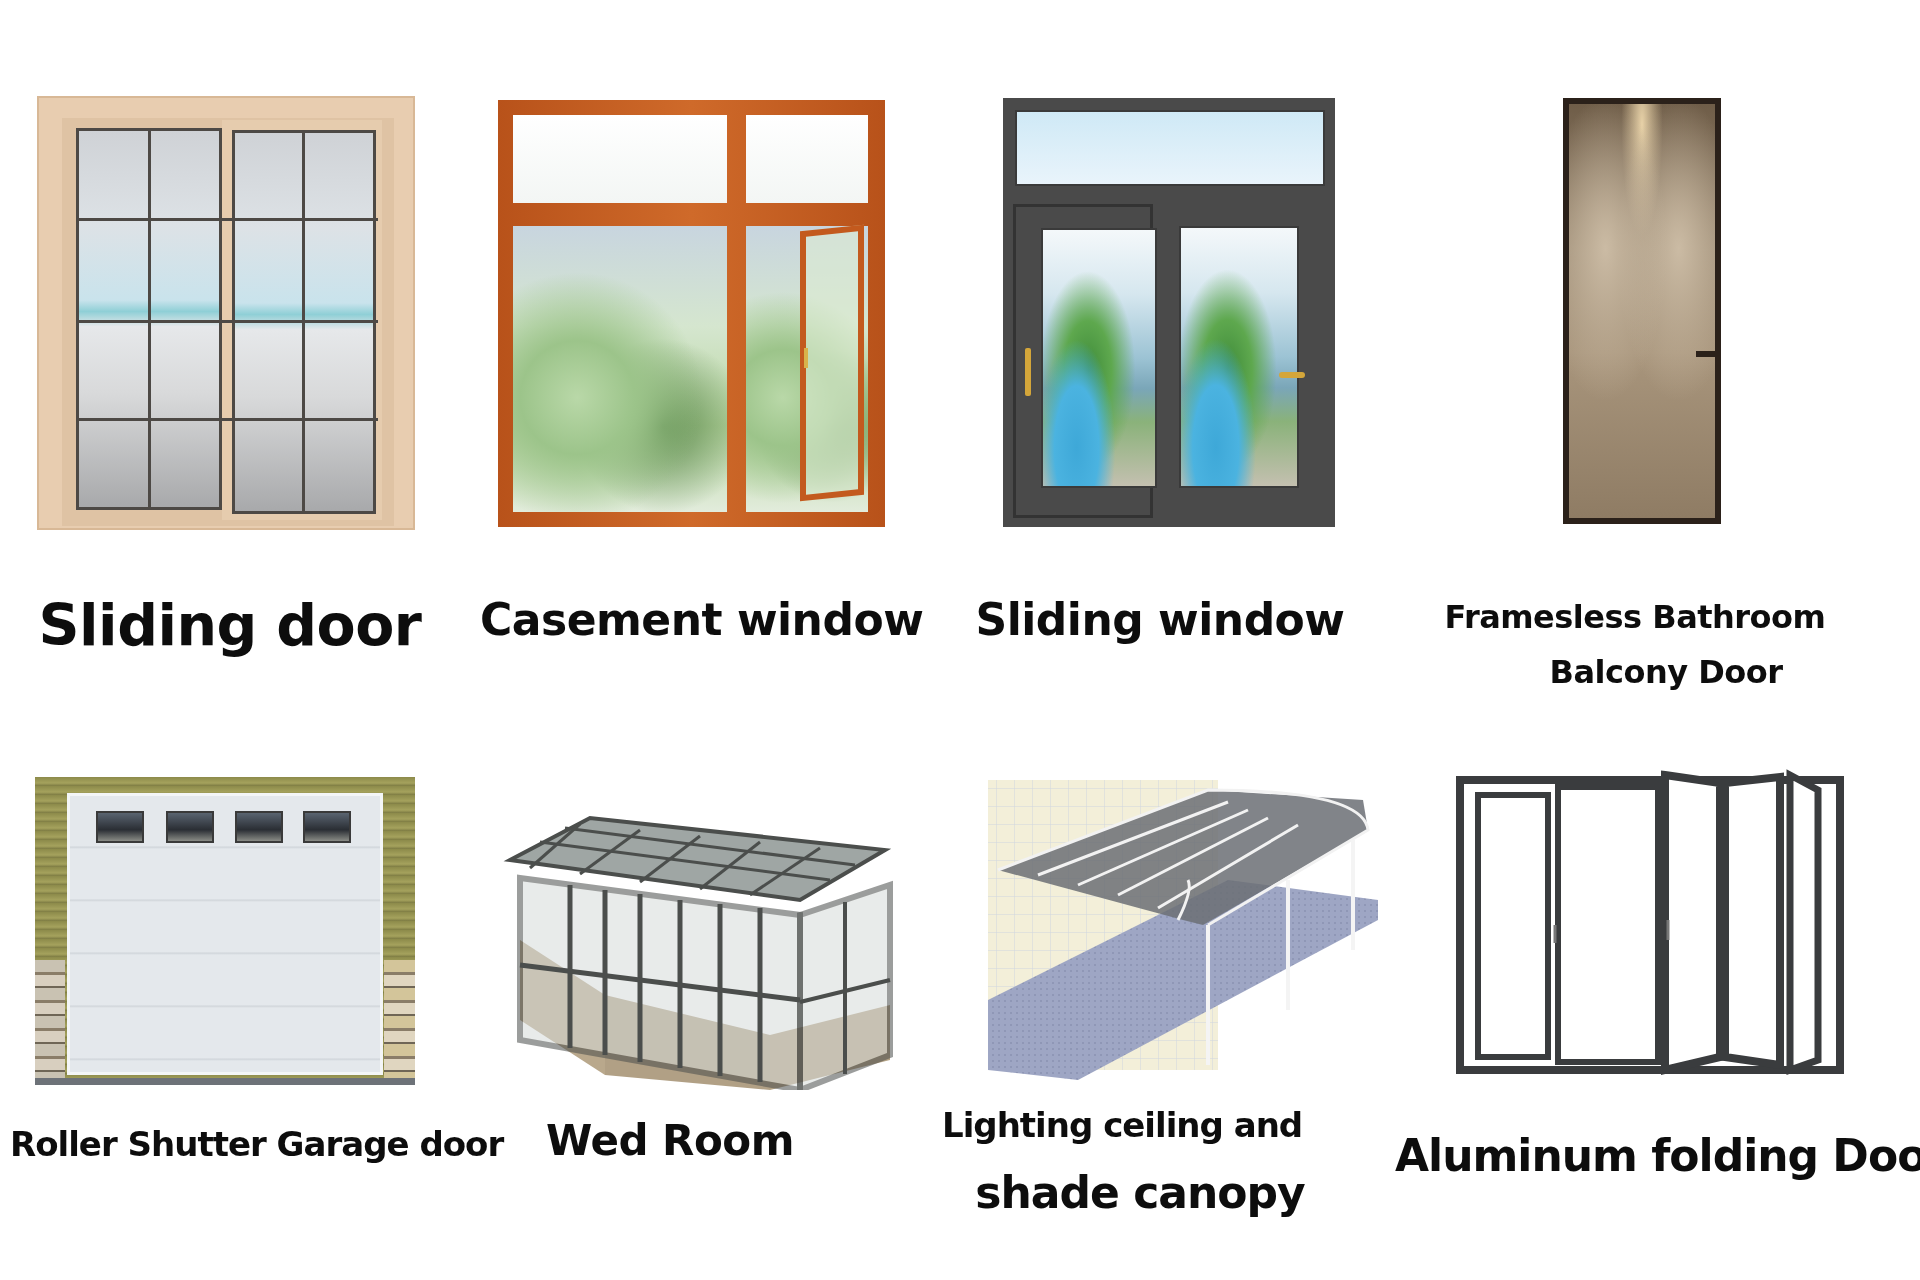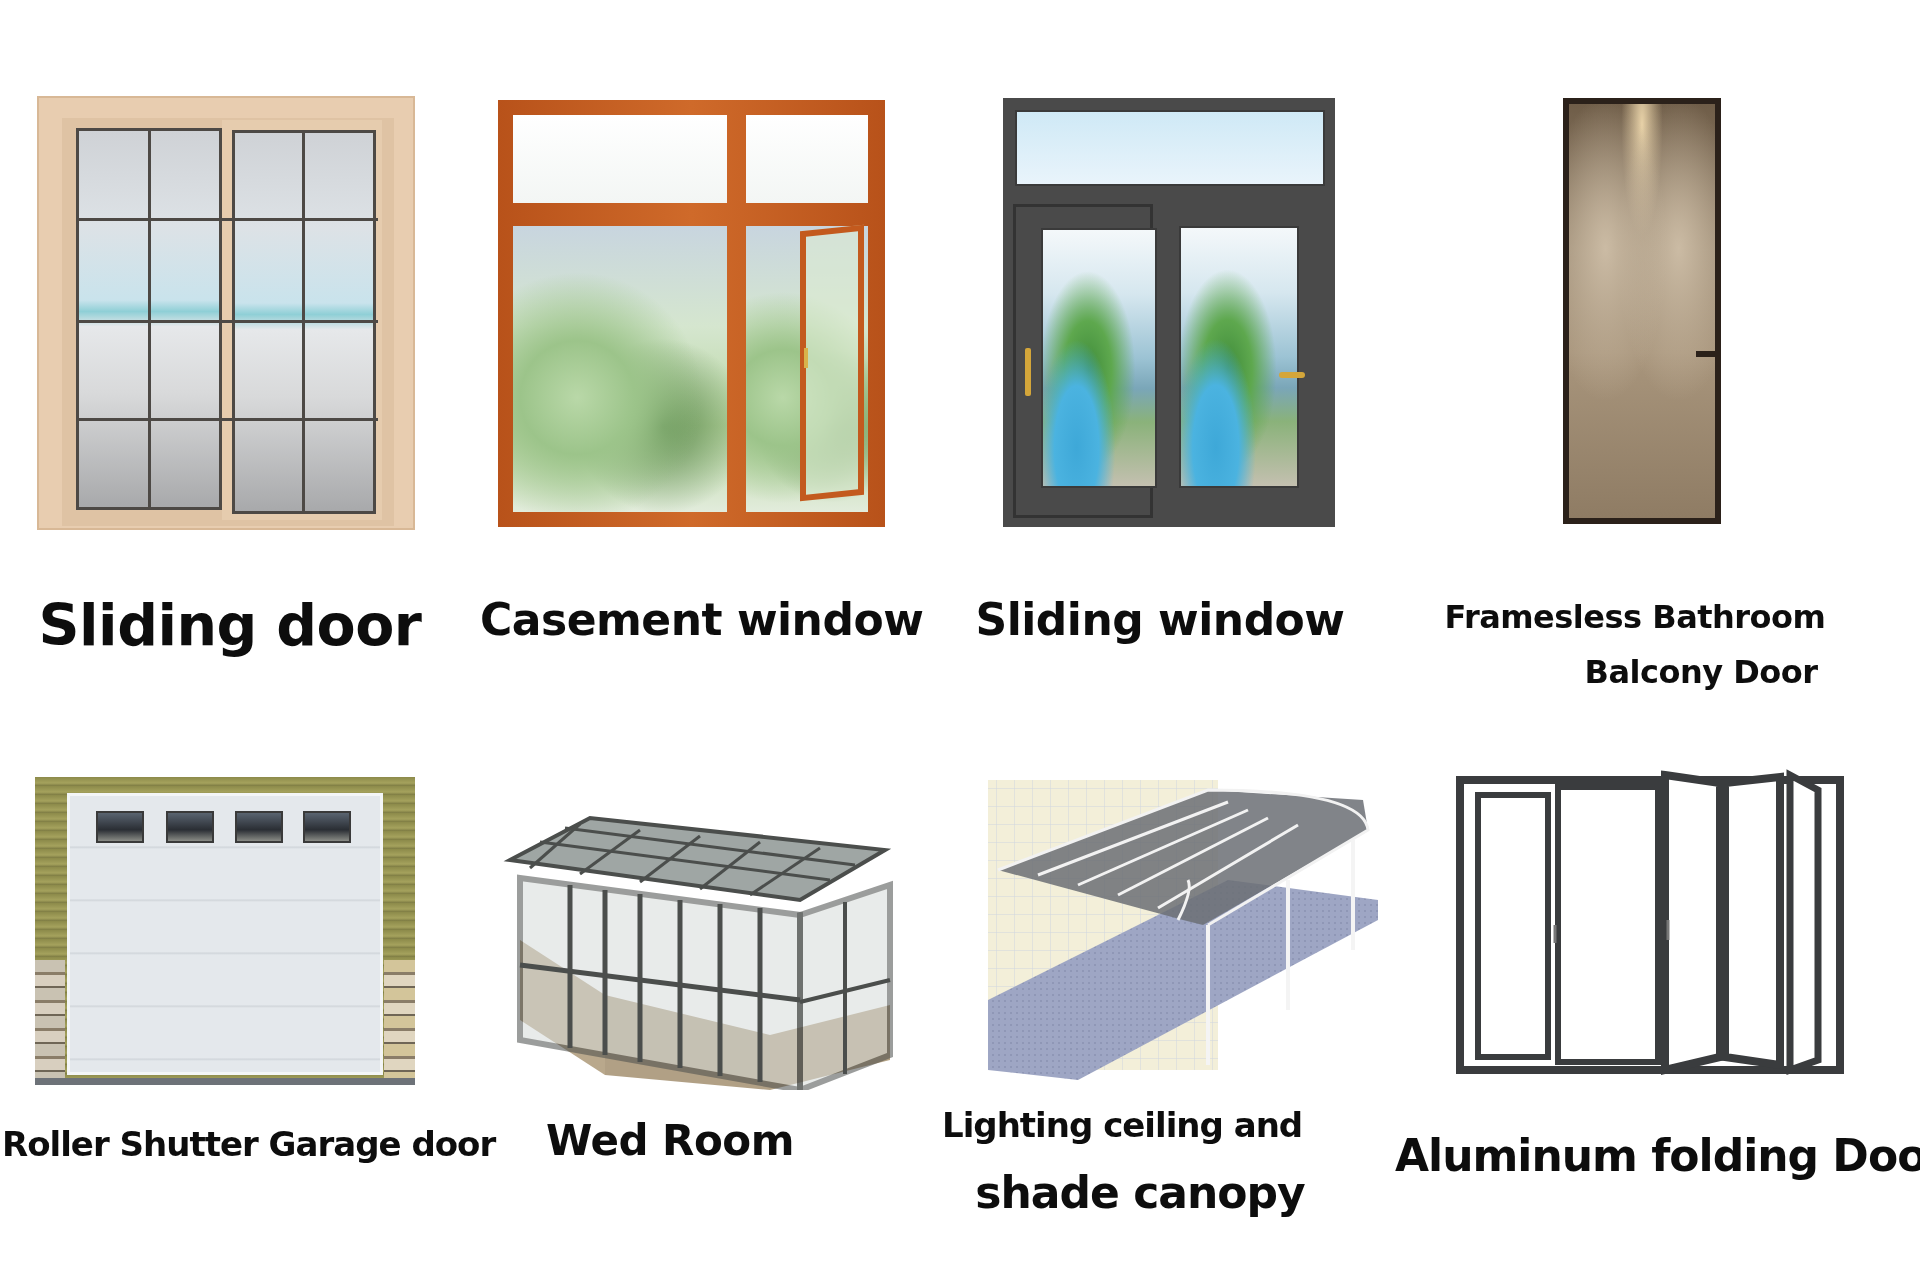--- a/index.html
+++ b/index.html
@@ -82,34 +82,34 @@
     <div class="sw-view" style="left:176px;top:128px;width:116px;height:258px;"></div>
     <div class="abs" style="left:22px;top:250px;width:6px;height:48px;background:#d4a63a;border-radius:2px;"></div>
     <div class="abs" style="left:276px;top:274px;width:26px;height:6px;background:#d4a63a;border-radius:3px;"></div>
   </div>
   <div class="label" style="left:960px;top:594px;width:400px;font-size:44px;">Sliding window</div>
 
   <div id="fd-frame" class="abs"></div>
   <div id="fd-glass" class="abs"></div>
   <div id="fd-handle" class="abs"></div>
   <div class="label" style="left:1440px;top:598px;width:390px;font-size:32px;text-align:center;">Framesless Bathroom</div>
-  <div class="label" style="left:1516px;top:653px;width:370px;font-size:32px;">Balcony Door</div>
+  <div class="label" style="left:1481px;top:653px;width:370px;font-size:32px;">Balcony Door</div>
 </div>
 
 <div>
   <div id="gd-wall" class="abs"></div>
   <div id="gd-stone-l" class="abs"></div>
   <div id="gd-stone-r" class="abs"></div>
   <div id="gd-door" class="abs"></div>
   <div class="gd-win" style="left:96px;"></div>
   <div class="gd-win" style="left:166px;"></div>
   <div class="gd-win" style="left:235px;"></div>
   <div class="gd-win" style="left:303px;"></div>
   <div id="gd-floor" class="abs"></div>
-  <div class="label" style="left:2px;top:1124px;width:470px;font-size:34px;letter-spacing:-1px;">Roller Shutter Garage door</div>
+  <div class="label" style="left:10px;top:1124px;width:470px;font-size:34px;letter-spacing:-1px;">Roller Shutter Garage door</div>
 </div>
 
 <div>
   <svg id="sr-svg" class="abs" width="400" height="300" viewBox="0 0 400 300">
     <polygon points="20,150 105,205 105,285 20,230" fill="#b9a88c"></polygon>
     <polygon points="105,205 270,245 270,300 105,285" fill="#a89678" opacity="0.9"></polygon>
     <polygon points="270,245 390,215 390,270 270,300" fill="#b4a284"></polygon>
     <polygon points="10,70 90,28 385,60 300,110" fill="#9fa6a4" stroke="#4b4e4c" stroke-width="4"></polygon>
     <g stroke="#4b4e4c" stroke-width="3">
       <line x1="40" y1="52" x2="330" y2="90"></line>

